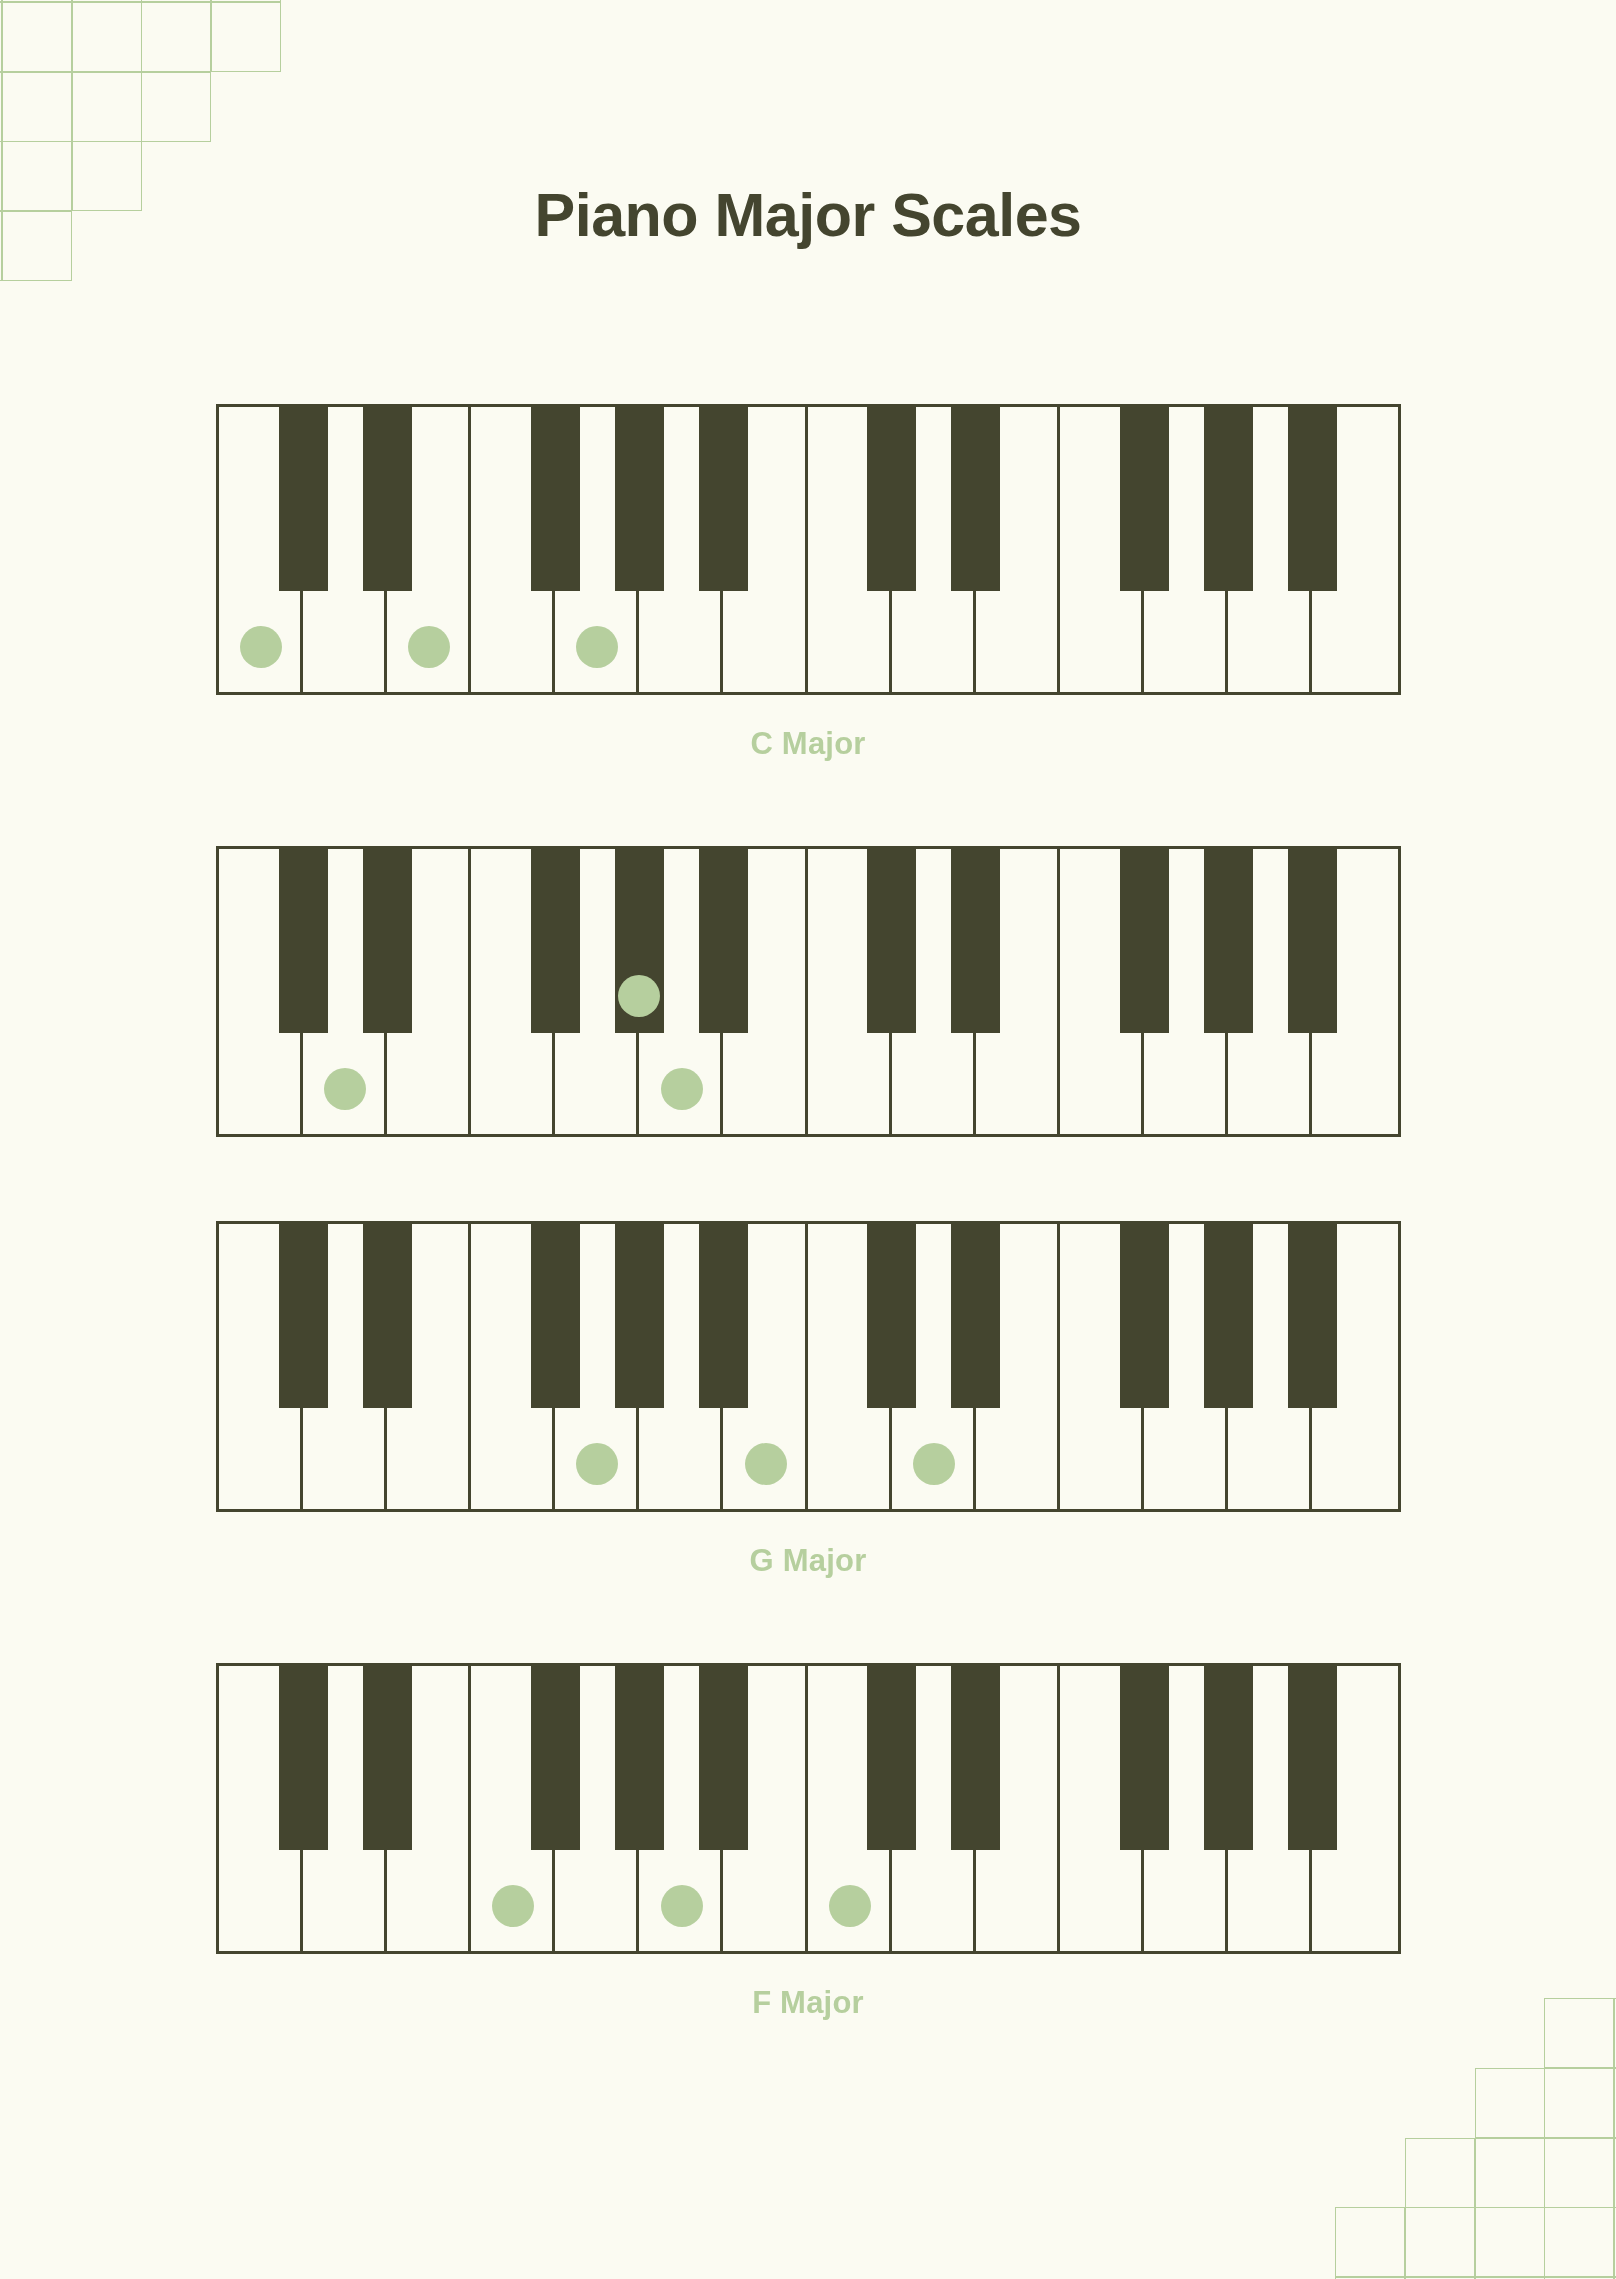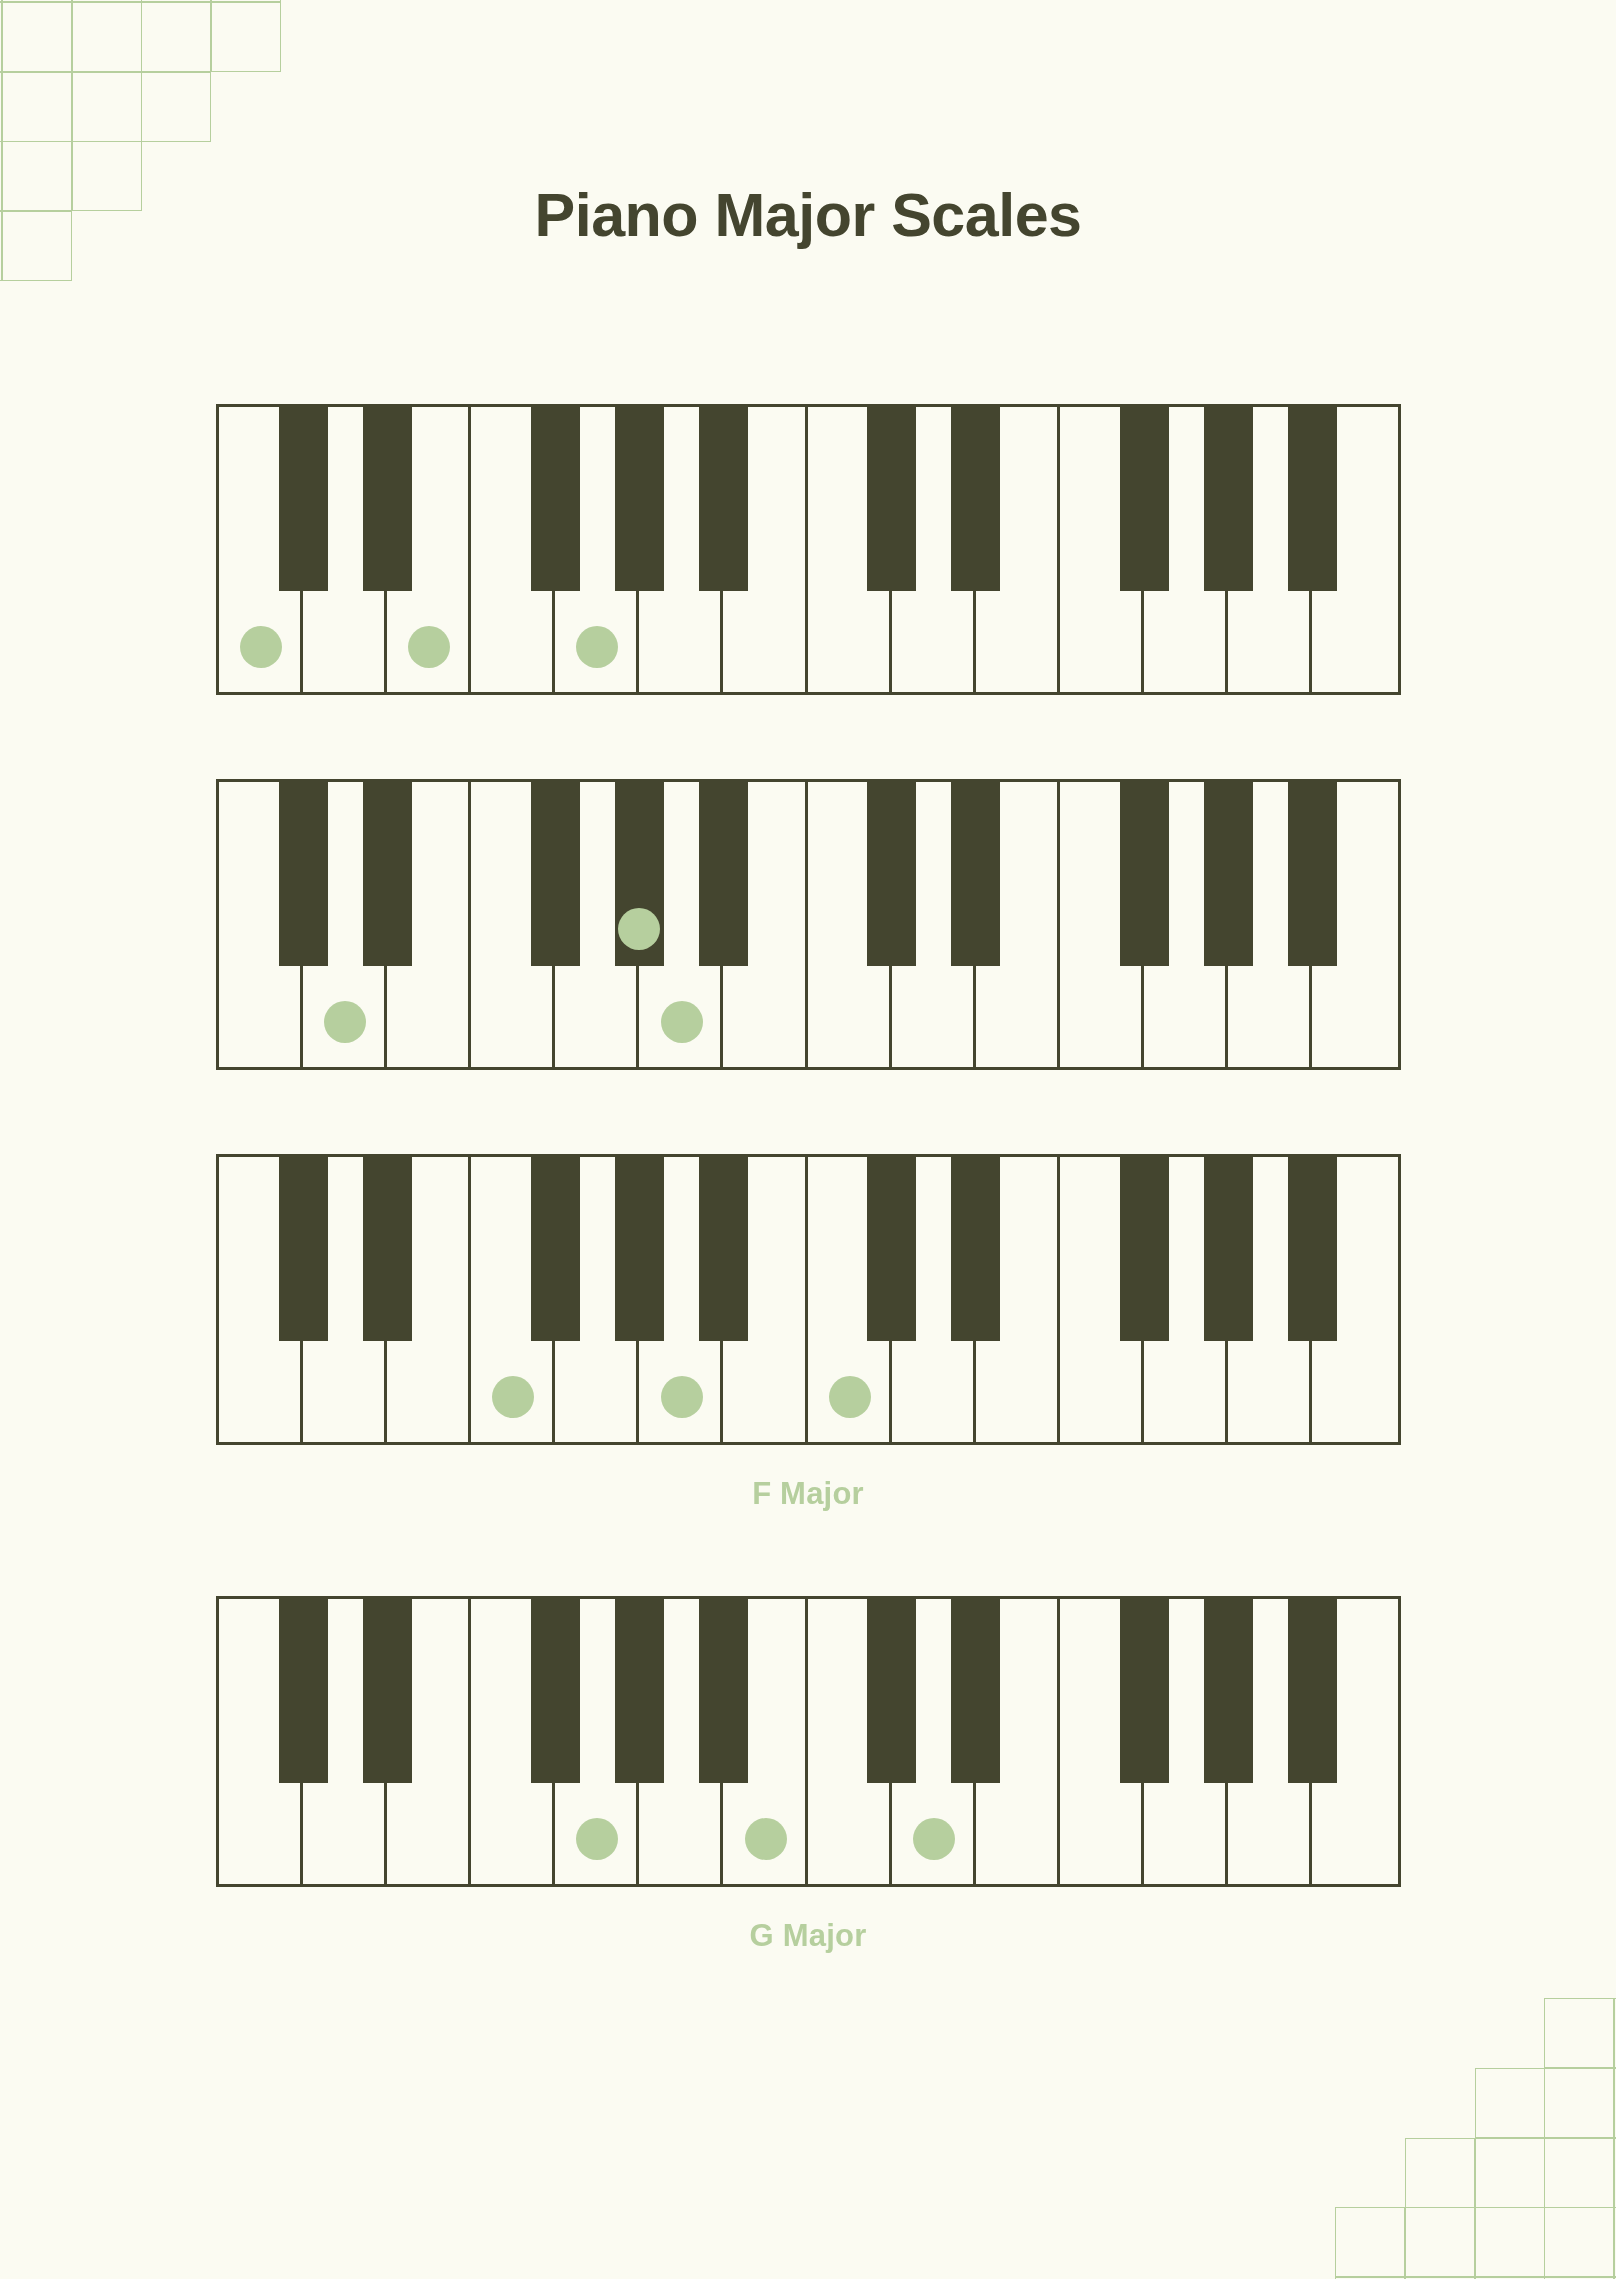--- a/index.html
+++ b/index.html
@@ -143,20 +143,21 @@
         <div class="black-key" style="left: 480px; width: 49px;"></div>
         <div class="black-key" style="left: 648px; width: 49px;"></div>
         <div class="black-key" style="left: 732px; width: 49px;"></div>
         <div class="black-key" style="left: 901px; width: 49px;"></div>
         <div class="black-key" style="left: 985px; width: 49px;"></div>
         <div class="black-key" style="left: 1069px; width: 49px;"></div>
         <div class="dot" style="width: 42px; height: 42px; left: 42px; top: 240px;"></div>
         <div class="dot" style="width: 42px; height: 42px; left: 210px; top: 240px;"></div>
         <div class="dot" style="width: 42px; height: 42px; left: 378px; top: 240px;"></div>
       </div>
+      <div class="scale-label">C Major</div>
     </div>
     <div class="scale-block">
       <div class="keyboard">
         <div class="white-key" style="left: 0px; width: 84px;"></div>
         <div class="white-key" style="left: 84px; width: 84px;"></div>
         <div class="white-key" style="left: 168px; width: 84px;"></div>
         <div class="white-key" style="left: 252px; width: 84px;"></div>
         <div class="white-key" style="left: 336px; width: 84px;"></div>
         <div class="white-key" style="left: 420px; width: 84px;"></div>
         <div class="white-key" style="left: 505px; width: 84px;"></div>
@@ -201,57 +202,57 @@
         <div class="black-key" style="left: 60px; width: 49px;"></div>
         <div class="black-key" style="left: 144px; width: 49px;"></div>
         <div class="black-key" style="left: 312px; width: 49px;"></div>
         <div class="black-key" style="left: 396px; width: 49px;"></div>
         <div class="black-key" style="left: 480px; width: 49px;"></div>
         <div class="black-key" style="left: 648px; width: 49px;"></div>
         <div class="black-key" style="left: 732px; width: 49px;"></div>
         <div class="black-key" style="left: 901px; width: 49px;"></div>
         <div class="black-key" style="left: 985px; width: 49px;"></div>
         <div class="black-key" style="left: 1069px; width: 49px;"></div>
+        <div class="dot" style="width: 42px; height: 42px; left: 378px; top: 240px;"></div>
+        <div class="dot" style="width: 42px; height: 42px; left: 547px; top: 240px;"></div>
+        <div class="dot" style="width: 42px; height: 42px; left: 715px; top: 240px;"></div>
+      </div>
+      <div class="scale-label">G Major</div>
+    </div>
+    <div class="scale-block">
+      <div class="keyboard">
+        <div class="white-key" style="left: 0px; width: 84px;"></div>
+        <div class="white-key" style="left: 84px; width: 84px;"></div>
+        <div class="white-key" style="left: 168px; width: 84px;"></div>
+        <div class="white-key" style="left: 252px; width: 84px;"></div>
+        <div class="white-key" style="left: 336px; width: 84px;"></div>
+        <div class="white-key" style="left: 420px; width: 84px;"></div>
+        <div class="white-key" style="left: 505px; width: 84px;"></div>
+        <div class="white-key" style="left: 589px; width: 84px;"></div>
+        <div class="white-key" style="left: 673px; width: 84px;"></div>
+        <div class="white-key" style="left: 757px; width: 84px;"></div>
+        <div class="white-key" style="left: 841px; width: 84px;"></div>
+        <div class="white-key" style="left: 925px; width: 84px;"></div>
+        <div class="white-key" style="left: 1009px; width: 84px;"></div>
+        <div class="white-key last" style="left: 1093px; width: 84px;"></div>
+        <div class="black-key" style="left: 60px; width: 49px;"></div>
+        <div class="black-key" style="left: 144px; width: 49px;"></div>
+        <div class="black-key" style="left: 312px; width: 49px;"></div>
+        <div class="black-key" style="left: 396px; width: 49px;"></div>
+        <div class="black-key" style="left: 480px; width: 49px;"></div>
+        <div class="black-key" style="left: 648px; width: 49px;"></div>
+        <div class="black-key" style="left: 732px; width: 49px;"></div>
+        <div class="black-key" style="left: 901px; width: 49px;"></div>
+        <div class="black-key" style="left: 985px; width: 49px;"></div>
+        <div class="black-key" style="left: 1069px; width: 49px;"></div>
         <div class="dot" style="width: 42px; height: 42px; left: 294px; top: 240px;"></div>
         <div class="dot" style="width: 42px; height: 42px; left: 463px; top: 240px;"></div>
         <div class="dot" style="width: 42px; height: 42px; left: 631px; top: 240px;"></div>
       </div>
       <div class="scale-label">F Major</div>
-    </div>
-    <div class="scale-block">
-      <div class="keyboard">
-        <div class="white-key" style="left: 0px; width: 84px;"></div>
-        <div class="white-key" style="left: 84px; width: 84px;"></div>
-        <div class="white-key" style="left: 168px; width: 84px;"></div>
-        <div class="white-key" style="left: 252px; width: 84px;"></div>
-        <div class="white-key" style="left: 336px; width: 84px;"></div>
-        <div class="white-key" style="left: 420px; width: 84px;"></div>
-        <div class="white-key" style="left: 505px; width: 84px;"></div>
-        <div class="white-key" style="left: 589px; width: 84px;"></div>
-        <div class="white-key" style="left: 673px; width: 84px;"></div>
-        <div class="white-key" style="left: 757px; width: 84px;"></div>
-        <div class="white-key" style="left: 841px; width: 84px;"></div>
-        <div class="white-key" style="left: 925px; width: 84px;"></div>
-        <div class="white-key" style="left: 1009px; width: 84px;"></div>
-        <div class="white-key last" style="left: 1093px; width: 84px;"></div>
-        <div class="black-key" style="left: 60px; width: 49px;"></div>
-        <div class="black-key" style="left: 144px; width: 49px;"></div>
-        <div class="black-key" style="left: 312px; width: 49px;"></div>
-        <div class="black-key" style="left: 396px; width: 49px;"></div>
-        <div class="black-key" style="left: 480px; width: 49px;"></div>
-        <div class="black-key" style="left: 648px; width: 49px;"></div>
-        <div class="black-key" style="left: 732px; width: 49px;"></div>
-        <div class="black-key" style="left: 901px; width: 49px;"></div>
-        <div class="black-key" style="left: 985px; width: 49px;"></div>
-        <div class="black-key" style="left: 1069px; width: 49px;"></div>
-        <div class="dot" style="width: 42px; height: 42px; left: 378px; top: 240px;"></div>
-        <div class="dot" style="width: 42px; height: 42px; left: 547px; top: 240px;"></div>
-        <div class="dot" style="width: 42px; height: 42px; left: 715px; top: 240px;"></div>
-      </div>
-      <div class="scale-label">G Major</div>
     </div>
   </div>
 
 <div class="grid-deco" id="deco-bottom-right">
     <div class="cell" style="left: 209px; top: 0px; width: 70px; height: 70px;"></div>
     <div class="cell" style="left: 279px; top: 0px; width: 70px; height: 70px;"></div>
     <div class="cell" style="left: 140px; top: 70px; width: 70px; height: 70px;"></div>
     <div class="cell" style="left: 209px; top: 70px; width: 70px; height: 70px;"></div>
     <div class="cell" style="left: 279px; top: 70px; width: 70px; height: 70px;"></div>
     <div class="cell" style="left: 70px; top: 140px; width: 70px; height: 70px;"></div>

